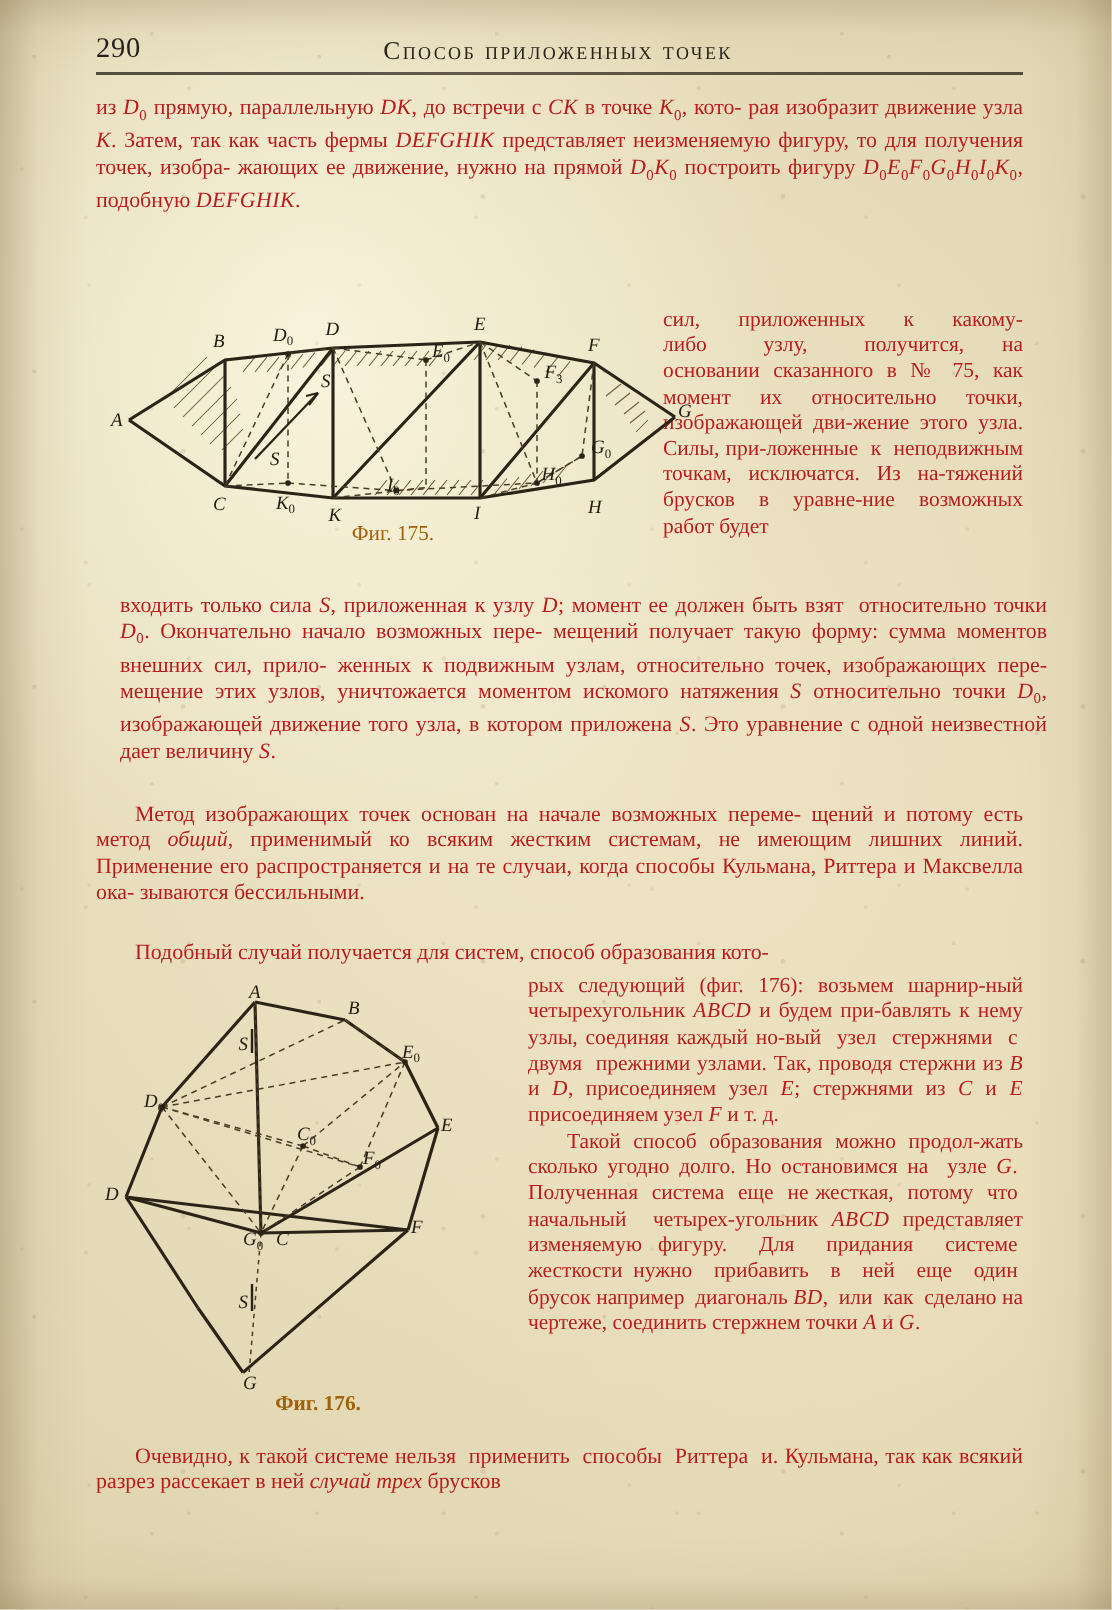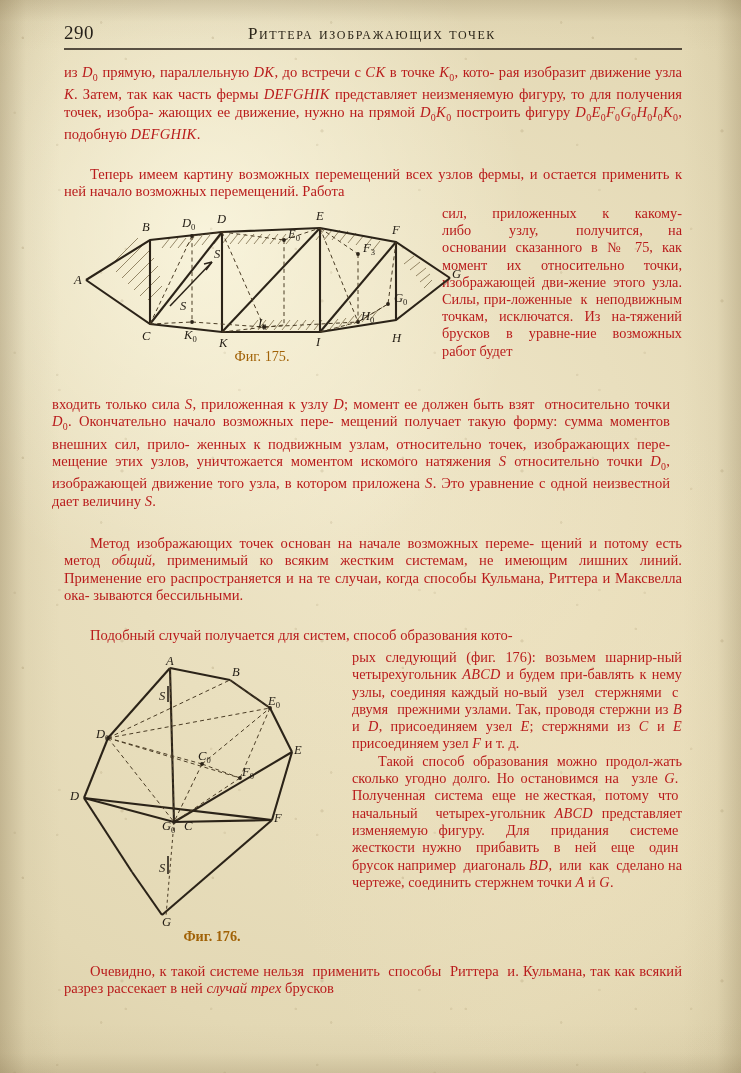--- a/index.html
+++ b/index.html
@@ -103,21 +103,21 @@
     text-align: justify;
     text-justify: inter-word;
     -webkit-font-smoothing: none;
   }
   .txt p { margin: 0; }
   .txt p.ind { text-indent: 26px; }
 
   #blk1 { left: 64px; top: 64px; width: 618px; }
   #blk2 { left: 64px; top: 166px; width: 618px; }
   #blkR1 { left: 442px; top: 205px; width: 240px; font-size: 14.3px; line-height: 17.2px; }
-  #blk3 { left: 52px; top: 396px; width: 618px; }
+  #blk3 { left: 80px; top: 396px; width: 618px; }
   #blk4 { left: 64px; top: 535px; width: 618px; }
   #blk5 { left: 64px; top: 627px; width: 618px; }
   #blkR2 { left: 352px; top: 649px; width: 330px; font-size: 14.3px; line-height: 17.3px; }
   #blk6 { left: 64px; top: 963px; width: 618px; }
 
   i, .it { font-style: italic; }
   .mi { font-family: "Liberation Serif", serif; font-style: italic; letter-spacing: .3px; }
   .mi sub { font-style: normal; font-size: .68em; }
 
   
@@ -151,36 +151,32 @@
 </head>
 <body>
 
 <div id="paper"></div>
 <div id="speckle"></div>
 
 <div id="content">
 
   <div class="runhead">
     <div class="folio">290</div>
-    <div class="runtitle">Риттера изображающих точек</div>
+    <div class="runtitle">Способ приложенных точек</div>
   </div>
   <div class="rule"></div>
 
   <div class="txt" id="blk1">
     <p>из <span class="mi">D<sub>0</sub></span> прямую, параллельную <span class="mi">DK</span>, до встречи с <span class="mi">CK</span> в точке <span class="mi">K<sub>0</sub></span>, кото-
     рая изобразит движение узла <span class="mi">K</span>. Затем, так как часть фермы <span class="mi">DEFGHIK</span>
     представляет неизменяемую фигуру, то для получения точек, изобра-
     жающих ее движение, нужно на прямой <span class="mi">D<sub>0</sub>K<sub>0</sub></span> построить фигуру
     <span class="mi">D<sub>0</sub>E<sub>0</sub>F<sub>0</sub>G<sub>0</sub>H<sub>0</sub>I<sub>0</sub>K<sub>0</sub></span>, подобную <span class="mi">DEFGHIK</span>.</p>
   </div>
 
-  <div class="txt" id="blk2">
-    <p class="ind">Теперь имеем картину возможных перемещений всех узлов фермы,
-    и остается применить к ней начало возможных перемещений. Работа</p>
-  </div>
 
   <div class="txt" id="blkR1">
     <p>сил, приложенных к какому-либо&nbsp;&nbsp;&nbsp;узлу,&nbsp;&nbsp;&nbsp;получится,&nbsp;&nbsp;на
     основании&nbsp;сказанного&nbsp;в&nbsp;№&nbsp;75, как момент их относительно
     точки, изображающей дви-жение этого узла. Силы, при-ложенные&nbsp;&nbsp;к&nbsp;&nbsp;неподвижным
     точкам, исключатся. Из на-тяжений брусков в уравне-ние возможных работ будет</p>
   </div>
 
   <div class="figwrap" id="fig175">
     <svg width="400" height="150" viewBox="0 0 400 150">

